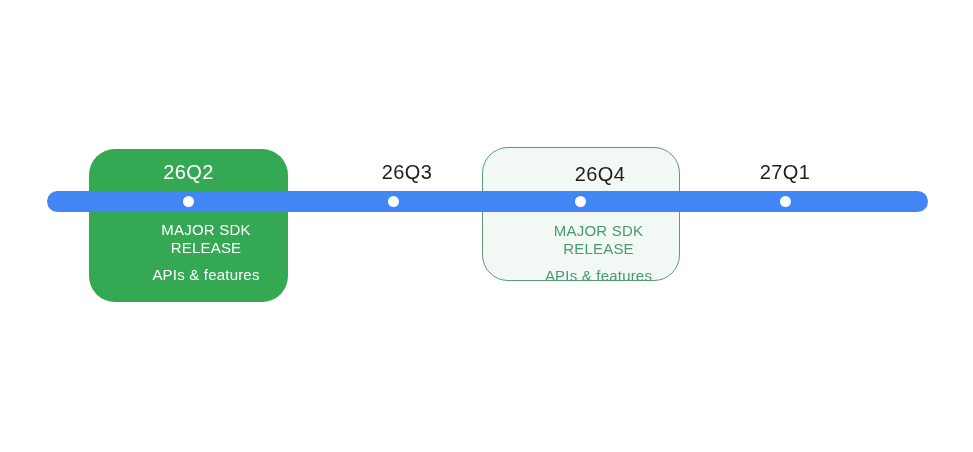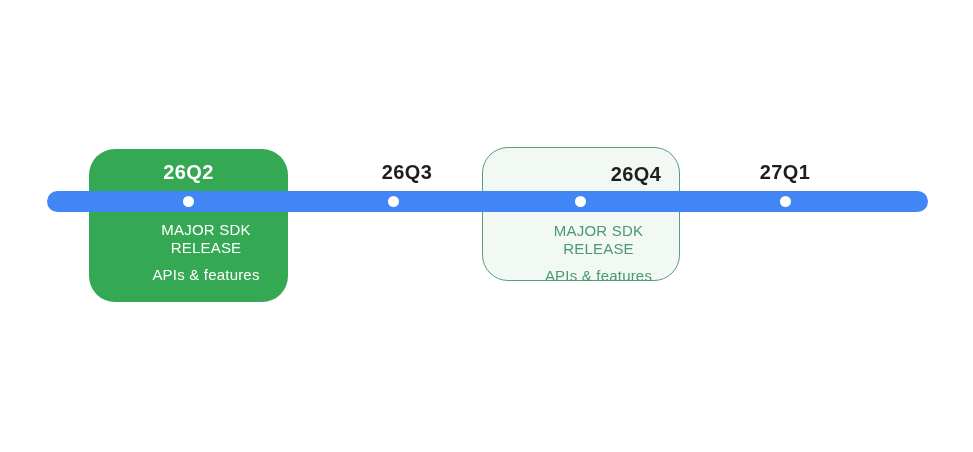--- a/index.html
+++ b/index.html
@@ -64,28 +64,28 @@
     background: #F2F8F4;
     border: 1.5px solid #5C9B7B;
   }
 
   
   .q-title {
     position: absolute;
     z-index: 4;
     text-align: center;
     font-size: 20px;
-    font-weight: 700;
+    font-weight: 400;
     letter-spacing: 0.4px;
     line-height: 24px;
     color: #1E1E1C;
   }
   .q-title-26q2 { left: 89px;  top: 160px; width: 199px; color: #ffffff; }
   .q-title-26q3 { left: 357px; top: 160px; width: 100px; }
-  .q-title-26q4 { left: 482px; top: 162px; width: 236px; padding-left: 36px; }
+  .q-title-26q4 { left: 482px; top: 162px; width: 236px; }
   .q-title-27q1 { left: 735px; top: 160px; width: 100px; text-align: center; }
 
   
   .card-lines {
     position: absolute;
     z-index: 4;
     display: flex;
     flex-direction: column;
     text-align: center;
     font-size: 15px;

